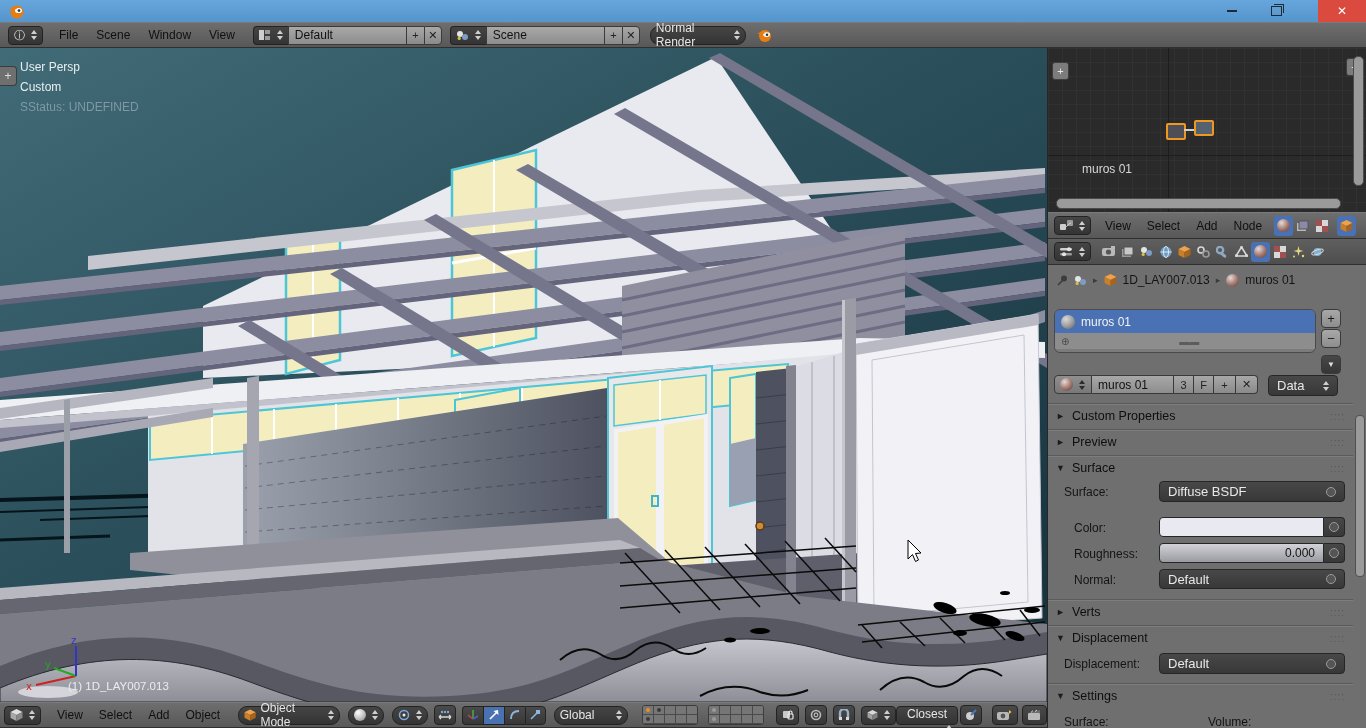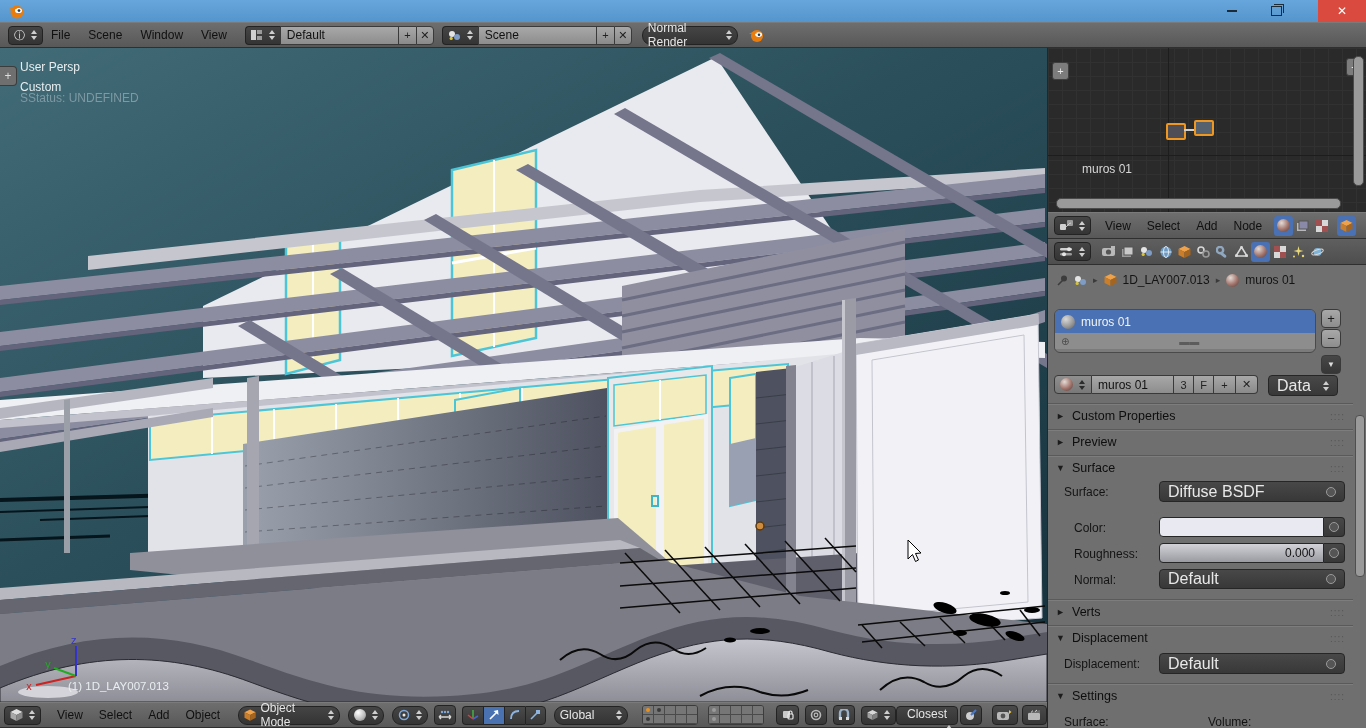--- a/index.html
+++ b/index.html
@@ -62,21 +62,21 @@
   .tabicon{width:19px;height:20px;display:flex;align-items:center;justify-content:center;border-radius:3px;}
   .tabicon.active{background:#4a71b4;}
   .propsbody{position:absolute;left:0;top:217px;width:319px;height:463px;background:#6f6f6f;overflow:hidden;}
   .pb{position:absolute;font-size:12px;color:#141414;}
   .sep{position:absolute;left:0;width:305px;height:1px;background:#5a5a5a;box-shadow:0 1px 0 #7d7d7d;}
   .panel-hdr{position:absolute;left:8px;width:297px;height:20px;display:flex;align-items:center;gap:6px;}
   .parrow{font-size:9px;color:#1c1c1c;width:10px;}
   .ptitle{font-size:12.5px;color:#0e0e0e;}
   .grip{margin-left:auto;color:#565656;font-size:10px;letter-spacing:1px;margin-right:8px;}
   .widget{position:absolute;background:linear-gradient(#484848,#383838);border:1px solid #262626;border-radius:4px;
-    color:#e8e8e8;font-size:16px;display:flex;align-items:center;padding:0 8px;box-sizing:border-box;height:21px;}
+    color:#e8e8e8;font-size:13px;display:flex;align-items:center;padding:0 8px;box-sizing:border-box;height:21px;}
   .socket{margin-left:auto;width:8px;height:8px;border-radius:50%;border:1px solid #9a9a9a;background:#555;}
   .slotbox{position:absolute;background:#7b7b7b;border:1px solid #4a4a4a;border-radius:6px;overflow:hidden;}
   .slotrow1{height:23px;background:#4a71b4;display:flex;align-items:center;gap:6px;padding:0 6px;color:#f2f2f2;font-size:12px;}
   .slotrow2{height:16px;background:#8d8d8d;display:flex;align-items:center;padding:0 6px;color:#4c4c4c;font-size:10px;}
   .mini-btn{position:absolute;width:20px;height:19px;background:linear-gradient(#a8a8a8,#8d8d8d);border:1px solid #3a3a3a;
     border-radius:4px;color:#1a1a1a;font-size:13px;display:flex;align-items:center;justify-content:center;box-sizing:border-box;}
   .mini-btn.dark{background:linear-gradient(#474747,#363636);color:#ddd;font-size:8px;}
   .sphere-ico{width:13px;height:13px;border-radius:50%;background:radial-gradient(circle at 35% 30%,#e3dbd6,#a1736a 55%,#4c3c3a);}
   .sphere-gray{width:14px;height:14px;border-radius:50%;background:radial-gradient(circle at 35% 30%,#d9d9d9,#9a9a9a 55%,#5f5f5f);}
   .vscroll{position:absolute;right:2px;top:150px;width:8px;height:160px;background:#9a9a9a;border-radius:4px;border:1px solid #4f4f4f;}
@@ -115,21 +115,21 @@
   </div>
 
   <div class="hbar" style="left:0;top:22px;width:1366px;height:26px;">
     <div class="dark-btn" style="margin-left:8px;">
       <span style="font-size:11px;">ⓘ</span>
       <span class="ud">
           <i class="tu"></i>
           <i class="td"></i>
         </span>
     </div>
-    <span class="menu-item" style="margin-left:4px;">File</span>
+    <span class="menu-item" style="margin-left:12px;">File</span>
     <span class="menu-item" style="margin-left:10px;">Scene</span>
     <span class="menu-item" style="margin-left:10px;">Window</span>
     <span class="menu-item" style="margin-left:10px;">View</span>
     <div class="grp" style="margin-left:14px;">
       <div class="dark-btn">
         <svg width="12" height="11" viewBox="0 0 12 11">
           <rect x="0" y="0" width="5" height="10" fill="#cfcfcf"></rect>
             <rect x="6" y="0" width="5" height="4" fill="#9a9a9a"></rect>
             <rect x="6" y="6" width="5" height="4" fill="#9a9a9a"></rect>
         </svg>
@@ -399,21 +399,21 @@
         <text x="71" y="596" fill="#3333cc">z</text>
       </g>
 
       <g>
         <polygon points="908,492 908,511 912.5,506.5 915.5,513.5 918.5,512 915.5,505.5 921,505" fill="#fff" stroke="#000" stroke-width="1"></polygon>
       </g>
     </svg>
 
     <div class="ov-text" style="left:20px;top:12px;">User Persp</div>
     <div class="ov-text" style="left:20px;top:32px;">Custom</div>
-    <div class="ov-text ov-dim" style="left:20px;top:43px;">SStatus: UNDEFINED</div>
+    <div class="ov-text ov-dim" style="left:20px;top:52px;">SStatus: UNDEFINED</div>
     <div class="ov-text" style="left:68px;top:632px;font-size:11.5px;">(1) 1D_LAY007.013</div>
     <div class="plus-tab" style="left:0;top:18px;">+</div>
   </div>
 
   <div class="rightcol">
 
     <div class="nodecanvas">
       <div class="axisline-v"></div>
       <div class="axisline-h"></div>
       <div class="node" style="left:118px;top:75px;width:16px;height:13px;background:#4e4e56;"></div>

